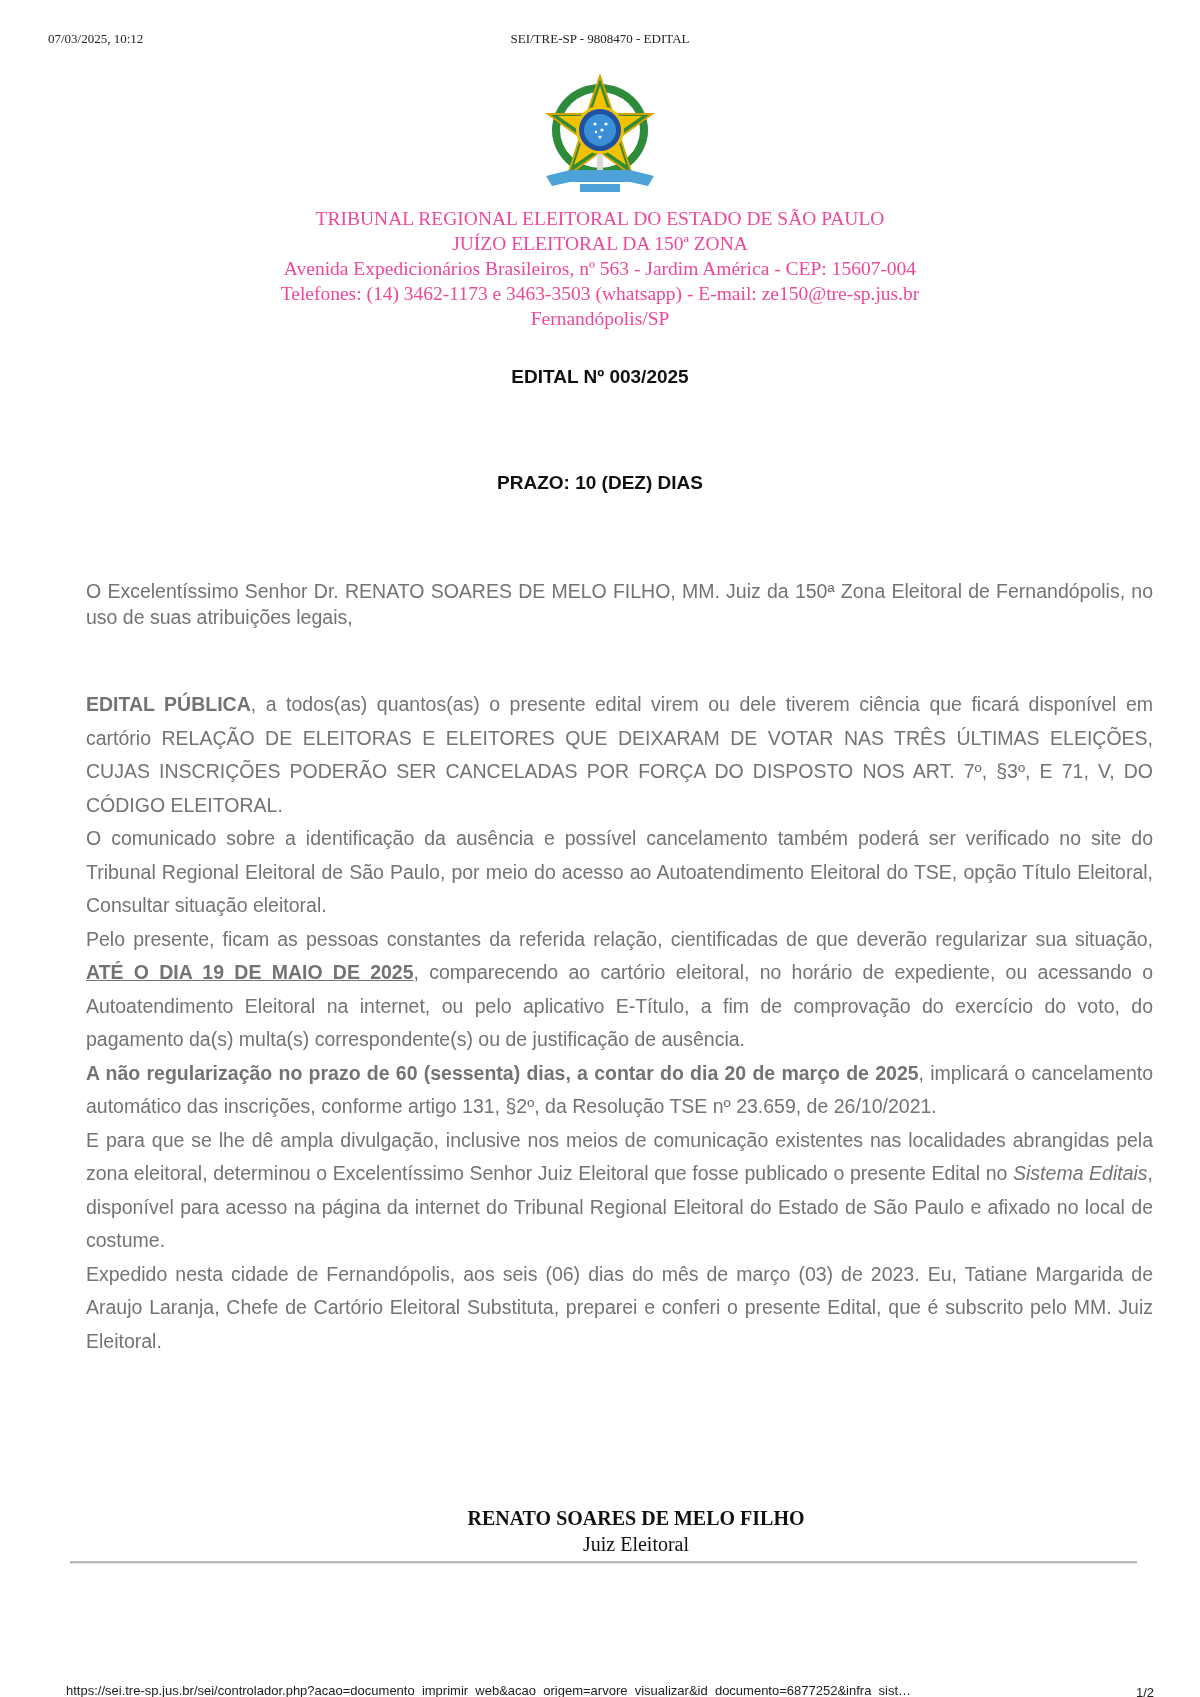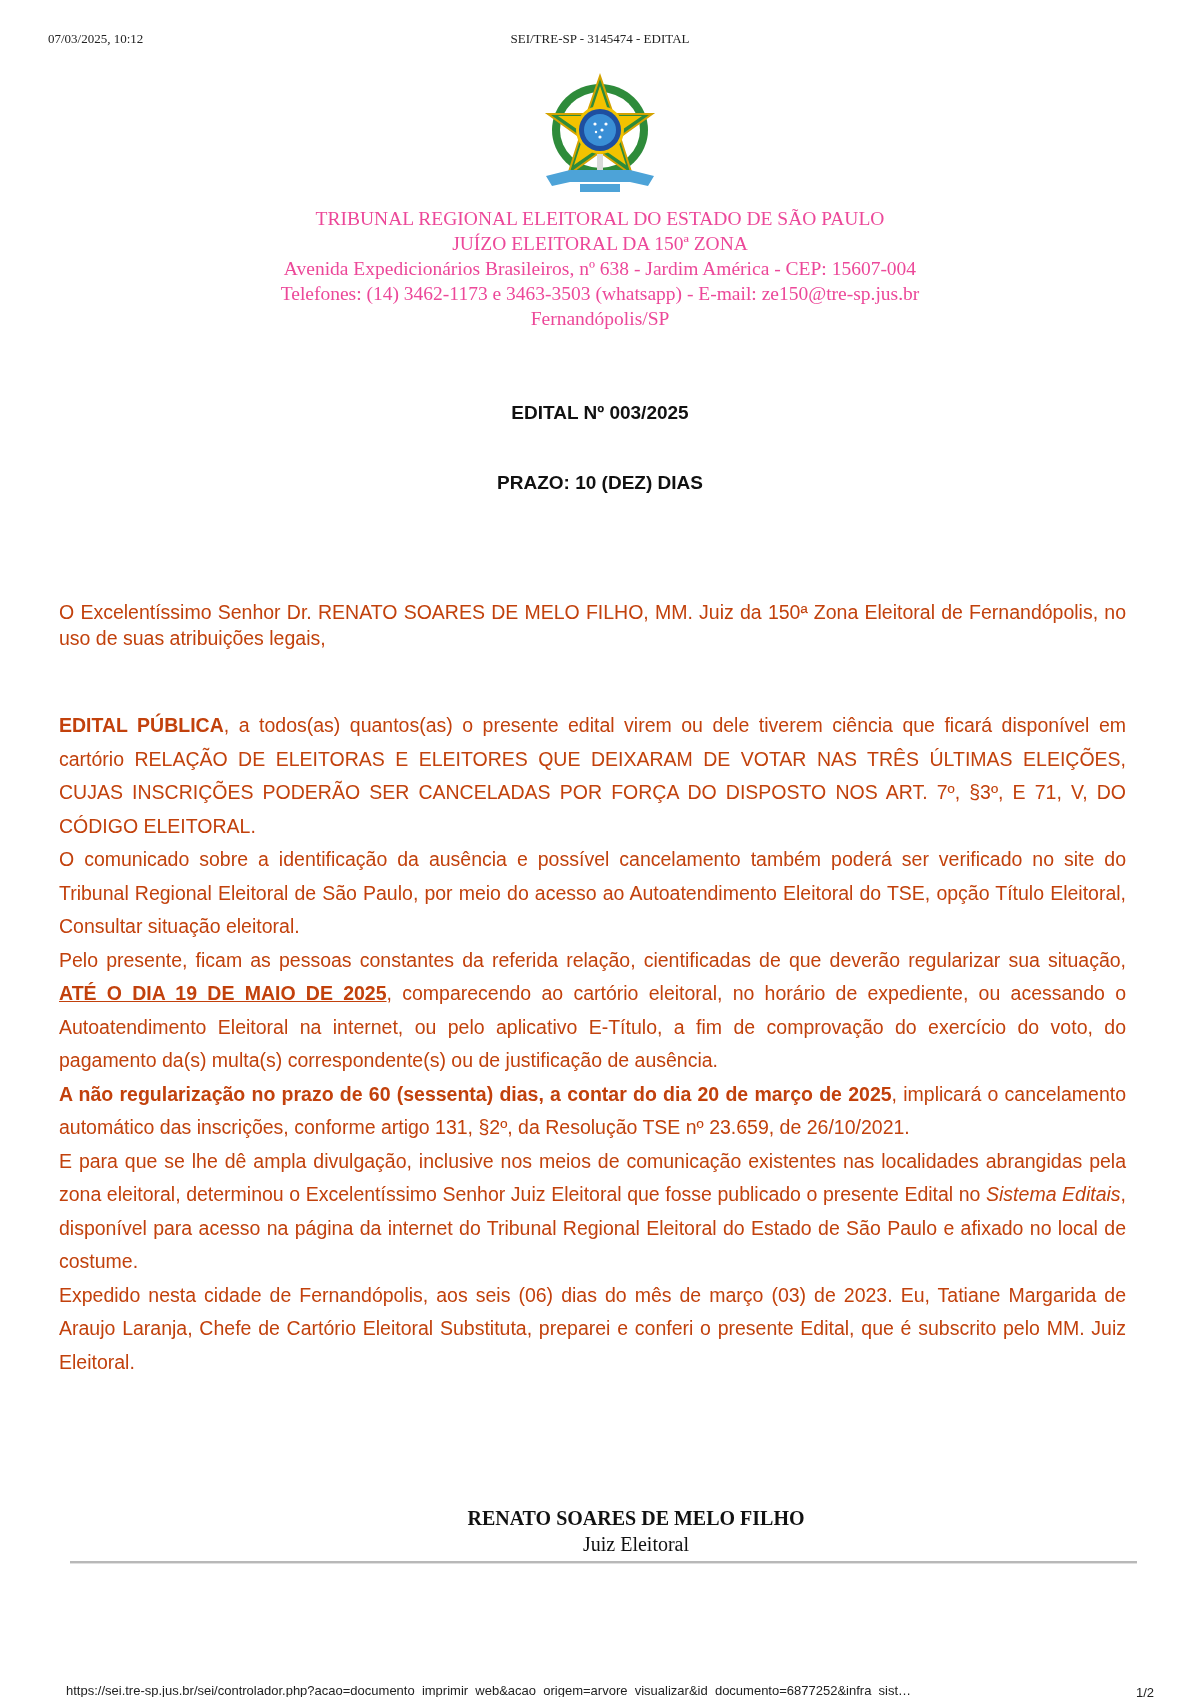--- a/index.html
+++ b/index.html
@@ -6,25 +6,25 @@
   body { width: 1200px; height: 1697px; position: relative; overflow: hidden; color: #111; }
   .print-header { position: absolute; top: 31px; left: 0; width: 1200px; height: 20px;
     font-family: Liberation Serif, serif; font-size: 13px; color: #222; }
   .print-header .date { position: absolute; left: 48px; top: 0; }
   .print-header .title { position: absolute; left: 0; width: 1200px; text-align: center; top: 0; }
   .emblem { position: absolute; left: 540px; top: 72px; width: 120px; height: 128px; }
   .inst { position: absolute; top: 206px; left: 0; width: 1200px; text-align: center;
     font-family: "Liberation Serif", serif; font-size: 19.5px; line-height: 25px; color: #ec4899; }
   .heading { position: absolute; left: 0; width: 1200px; text-align: center;
     font-family: "Liberation Sans", sans-serif; font-weight: bold; font-size: 19px; color: #111; }
-  .heading.h1 { top: 402px; }
+  .heading.h1 { top: 366px; }
   .heading.h2 { top: 472px; }
-  .body-text { position: absolute; left: 59px; width: 1067px;
+  .body-text { position: absolute; left: 86px; width: 1067px;
     font-family: "Liberation Sans", sans-serif; font-size: 19.5px; line-height: 33.5px;
-    text-align: justify; color: #c2410c; margin-top: 21px; }
+    text-align: justify; color: #737373; }
   .body-text p { margin: 0; }
   .intro { top: 578px; line-height: 26px; }
   .main { top: 688px; }
   .u { text-decoration: underline; font-weight: bold; }
   .b { font-weight: bold; }
   .i { font-style: italic; }
   .signature { position: absolute; top: 1505px; left: 0; width: 1200px; text-align: center;
     font-family: "Liberation Serif", serif; color: #111; padding-left: 36px; }
   .signature .name { font-weight: bold; font-size: 20px; line-height: 26px; }
   .signature .role { font-size: 20px; line-height: 26px; }
@@ -33,21 +33,21 @@
   .print-footer { position: absolute; top: 1683px; left: 0; width: 1200px;
     font-family: "Liberation Sans", sans-serif; font-size: 13px; color: #222; }
   .print-footer .url { position: absolute; left: 48px; top: 0; margin-left: 18px; }
   .print-footer .page { position: absolute; left: 1136px; top: 2px; }
 </style>
 </head>
 <body>
 
 <div class="print-header">
   <span class="date">07/03/2025, 10:12</span>
-  <span class="title">SEI/TRE-SP - 3145474 - EDITAL</span>
+  <span class="title">SEI/TRE-SP - 9808470 - EDITAL</span>
 </div>
 
 <div class="emblem">
   <svg width="120" height="128" viewBox="0 0 120 128">
 
     <ellipse cx="60" cy="58" rx="48" ry="46" fill="#2e8b3a"></ellipse>
     <ellipse cx="60" cy="58" rx="40" ry="38" fill="#ffffff"></ellipse>
 
     <polygon points="60,4 73,42 112,42 80,65 92,103 60,80 28,103 40,65 8,42 47,42" fill="#2e8b3a" stroke="#d4a300" stroke-width="2"></polygon>
     <polygon points="60,14 70,44 102,44 76,62 86,93 60,75 34,93 44,62 18,44 50,44" fill="#f2c200"></polygon>
@@ -65,21 +65,21 @@
     <rect x="55" y="99" width="10" height="6" fill="#d4a300"></rect>
 
     <path d="M6,104 L30,98 L90,98 L114,104 L108,114 L90,110 L30,110 L12,114 Z" fill="#4da3d8"></path>
     <rect x="40" y="112" width="40" height="8" fill="#4da3d8"></rect>
   </svg>
 </div>
 
 <div class="inst">
   <div>TRIBUNAL REGIONAL ELEITORAL DO ESTADO DE SÃO PAULO</div>
   <div>JUÍZO ELEITORAL DA 150ª ZONA</div>
-  <div>Avenida Expedicionários Brasileiros, nº 638 - Jardim América - CEP: 15607-004</div>
+  <div>Avenida Expedicionários Brasileiros, nº 563 - Jardim América - CEP: 15607-004</div>
   <div>Telefones: (14) 3462-1173 e 3463-3503 (whatsapp) - E-mail: ze150@tre-sp.jus.br</div>
   <div>Fernandópolis/SP</div>
 </div>
 
 <div class="heading h1">EDITAL Nº 003/2025</div>
 <div class="heading h2">PRAZO: 10 (DEZ) DIAS</div>
 
 <div class="body-text intro">
   <p>O Excelentíssimo Senhor Dr. RENATO SOARES DE MELO FILHO, MM. Juiz da 150ª Zona Eleitoral de Fernandópolis, no uso de suas atribuições legais,</p>
 </div>

